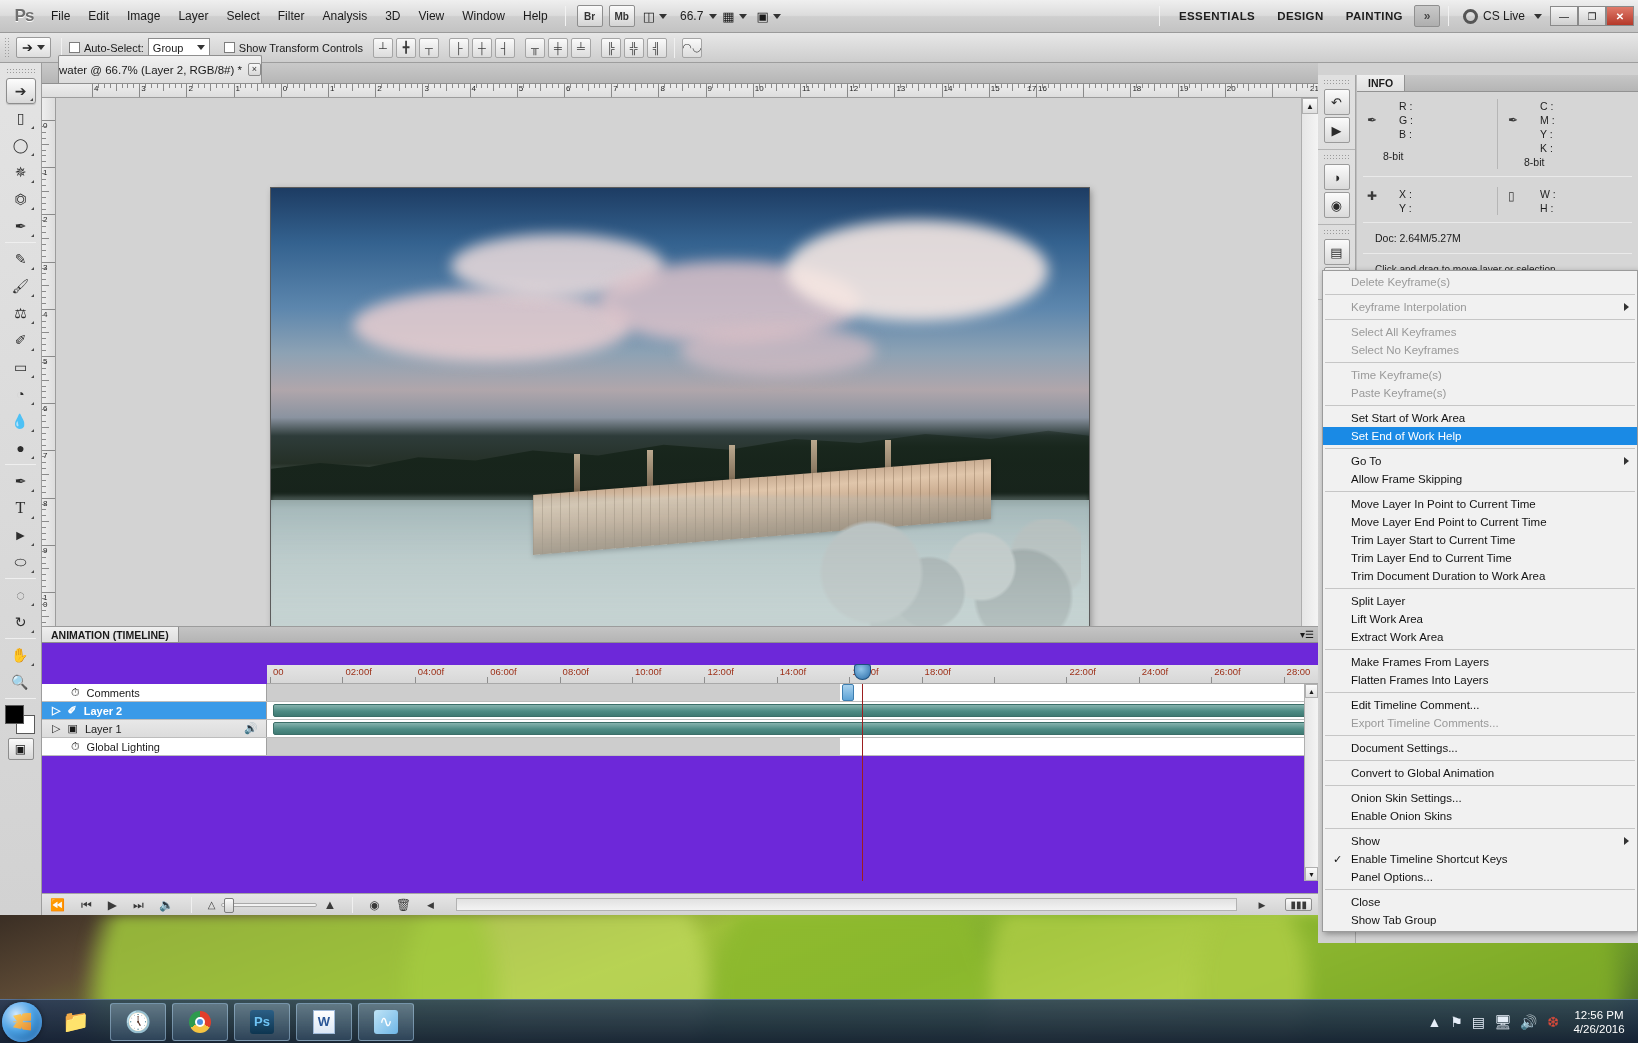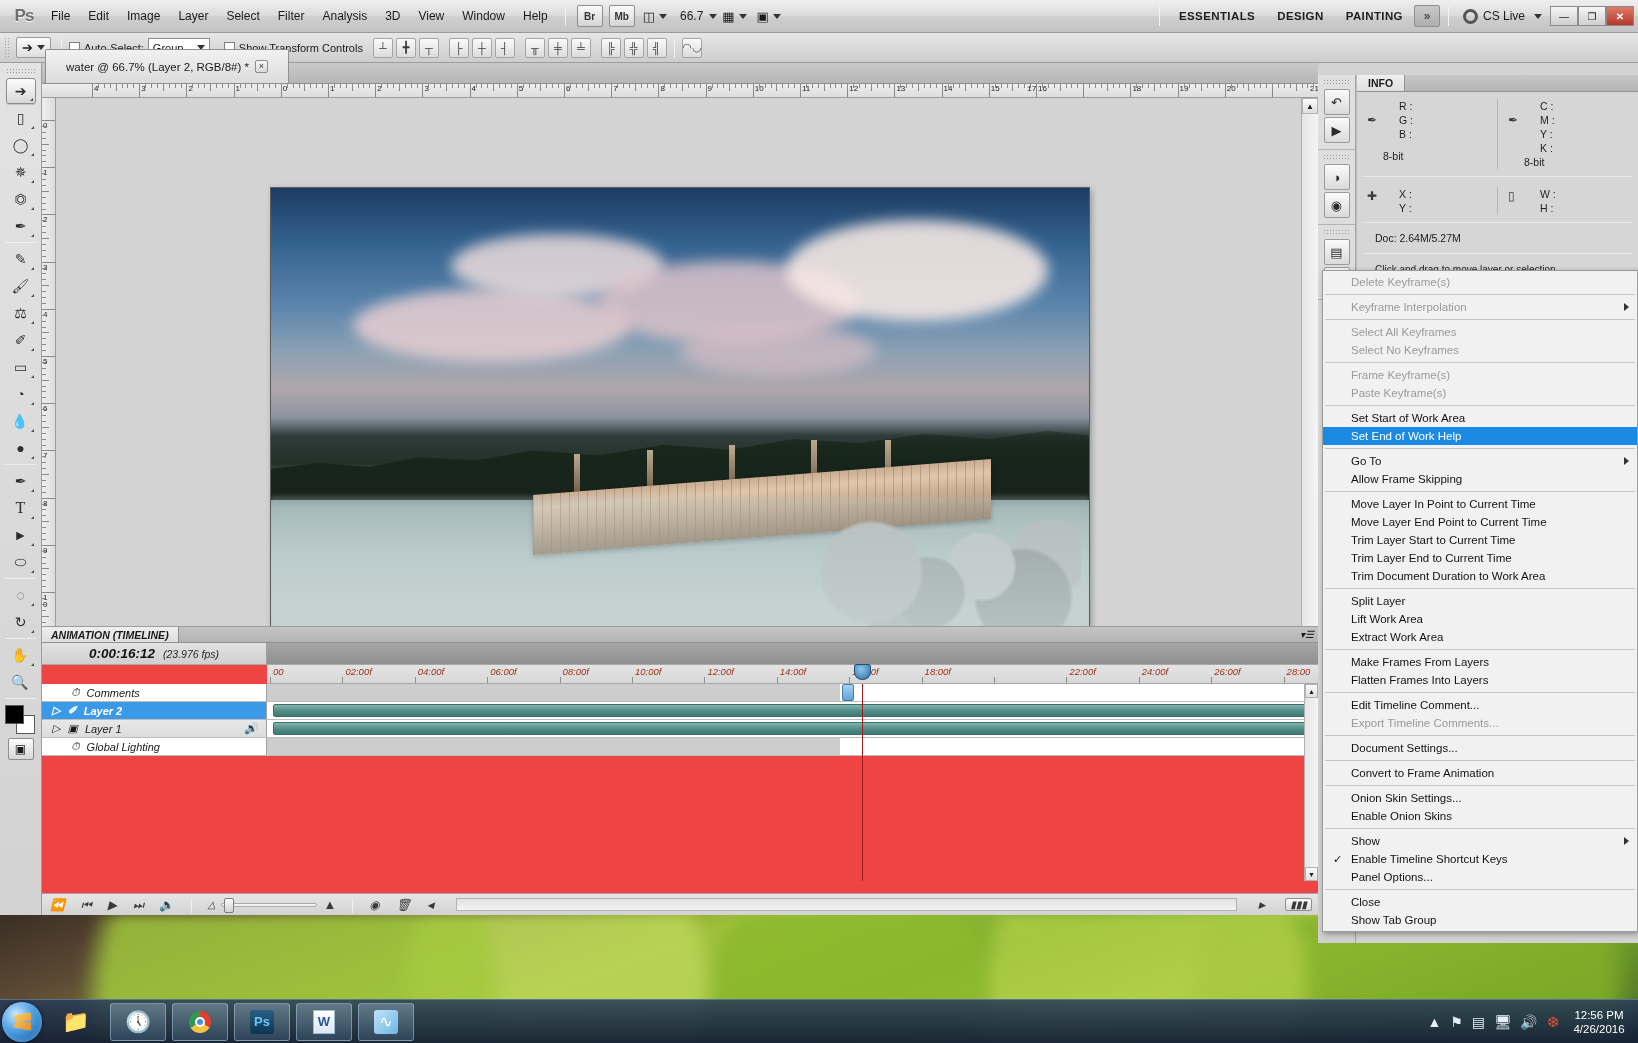--- a/index.html
+++ b/index.html
@@ -173,21 +173,21 @@
     background:linear-gradient(to bottom,#fbfbfb,#d6d6d6);display:flex;align-items:center;justify-content:center;font-size:12px;}
 
   
   .docarea{ position:absolute; left:42px; top:63px; width:1276px; height:852px; background:#d4d4d4;}
   .doctab-row{
     position:absolute;left:0;top:0;width:100%;height:21px;
     background:linear-gradient(to bottom,#c9c9c9,#b6b6b6); border-bottom:1px solid #8f8f8f;
     display:flex;align-items:flex-end;
   }
   .doctab{
-    height:34px;margin-left:3px;padding:0 20px;display:flex;align-items:center;gap:6px;
+    height:28px;margin-left:16px;padding:0 0;display:flex;align-items:center;gap:6px;
     background:linear-gradient(to bottom,#f1f1f1,#dcdcdc);
     border:1px solid #8f8f8f;border-bottom:none;border-radius:2px 2px 0 0;font-size:11.5px;
   }
   .doctab .x{
     width:13px;height:13px;border:1px solid #8b8b8b;border-radius:2px;
     background:linear-gradient(to bottom,#f8f8f8,#d8d8d8);
     display:flex;align-items:center;justify-content:center;font-size:9px;color:#333;line-height:1;
   }
   .ruler-h{
     position:absolute;left:0;top:21px;width:100%;height:14px;
@@ -267,21 +267,21 @@
   .vscroll{
     position:absolute;right:0;top:35px;width:17px;bottom:34px;
     background:linear-gradient(to right,#e6e6e6,#f4f4f4);border-left:1px solid #aeaeae;
   }
   .vscroll .arr{ height:16px;border:1px solid #b0b0b0;background:linear-gradient(to bottom,#fbfbfb,#dfdfdf);
     display:flex;align-items:center;justify-content:center;font-size:8px;}
 
   
   .animpanel{
     position:absolute;left:42px;top:626px;width:1276px;height:289px;
-    background:#ef4444;border-top:1px solid #9c9c9c;font-style:italic;
+    background:#6d28d9;border-top:1px solid #9c9c9c;
   }
   .anim-tabrow{
     height:16px;background:linear-gradient(to bottom,#c4c4c4,#b4b4b4);
     display:flex;align-items:stretch;border-bottom:1px solid #8f8f8f;
   }
   .anim-tab{
     padding:0 9px;display:flex;align-items:center;font-size:10.5px;font-weight:bold;
     background:linear-gradient(to bottom,#efefef,#dfdfdf);border-right:1px solid #8f8f8f;
   }
   .anim-menu{ margin-left:auto;display:flex;align-items:center;padding-right:4px;font-size:10px;}
@@ -890,27 +890,20 @@
       <div class="sb-arrow">▶</div>
     </div>
   </div>
 
   <div class="animpanel">
     <div class="anim-tabrow">
       <div class="anim-tab">ANIMATION (TIMELINE)</div>
       <div class="anim-menu">▾☰</div>
     </div>
 
-    <div class="tl-header">
-      <div class="tl-left">
-        <span class="tl-time">0:00:16:12</span>
-        <span class="tl-fps">(23.976 fps)</span>
-      </div>
-      <div class="tl-right"></div>
-    </div>
 
     <div class="tl-ruler" id="tlRuler">
         <div class="tl-rl" style="left: 6px;">00</div>
         <div class="tl-rt" style="left: 3px;"></div>
         <div class="tl-rl" style="left: 78.4px;">02:00f</div>
         <div class="tl-rt" style="left: 75.4px;"></div>
         <div class="tl-rl" style="left: 150.8px;">04:00f</div>
         <div class="tl-rt" style="left: 147.8px;"></div>
         <div class="tl-rl" style="left: 223.2px;">06:00f</div>
         <div class="tl-rt" style="left: 220.2px;"></div>
@@ -1090,21 +1083,21 @@
       </div>
       <div class="ctx-sep"></div>
       <div class="ctx-item dis">
         <span>Select All Keyframes</span>
       </div>
       <div class="ctx-item dis">
         <span>Select No Keyframes</span>
       </div>
       <div class="ctx-sep"></div>
       <div class="ctx-item dis">
-        <span>Frame Keyframe(s)</span>
+        <span>Time Keyframe(s)</span>
       </div>
       <div class="ctx-item dis">
         <span>Paste Keyframe(s)</span>
       </div>
       <div class="ctx-sep"></div>
       <div class="ctx-item">
         <span>Set Start of Work Area</span>
       </div>
       <div class="ctx-item hl">
         <span>Set End of Work Help</span>
@@ -1156,21 +1149,21 @@
       </div>
       <div class="ctx-item dis">
         <span>Export Timeline Comments...</span>
       </div>
       <div class="ctx-sep"></div>
       <div class="ctx-item">
         <span>Document Settings...</span>
       </div>
       <div class="ctx-sep"></div>
       <div class="ctx-item">
-        <span>Convert to Frame Animation</span>
+        <span>Convert to Global Animation</span>
       </div>
       <div class="ctx-sep"></div>
       <div class="ctx-item">
         <span>Onion Skin Settings...</span>
       </div>
       <div class="ctx-item">
         <span>Enable Onion Skins</span>
       </div>
       <div class="ctx-sep"></div>
       <div class="ctx-item">

